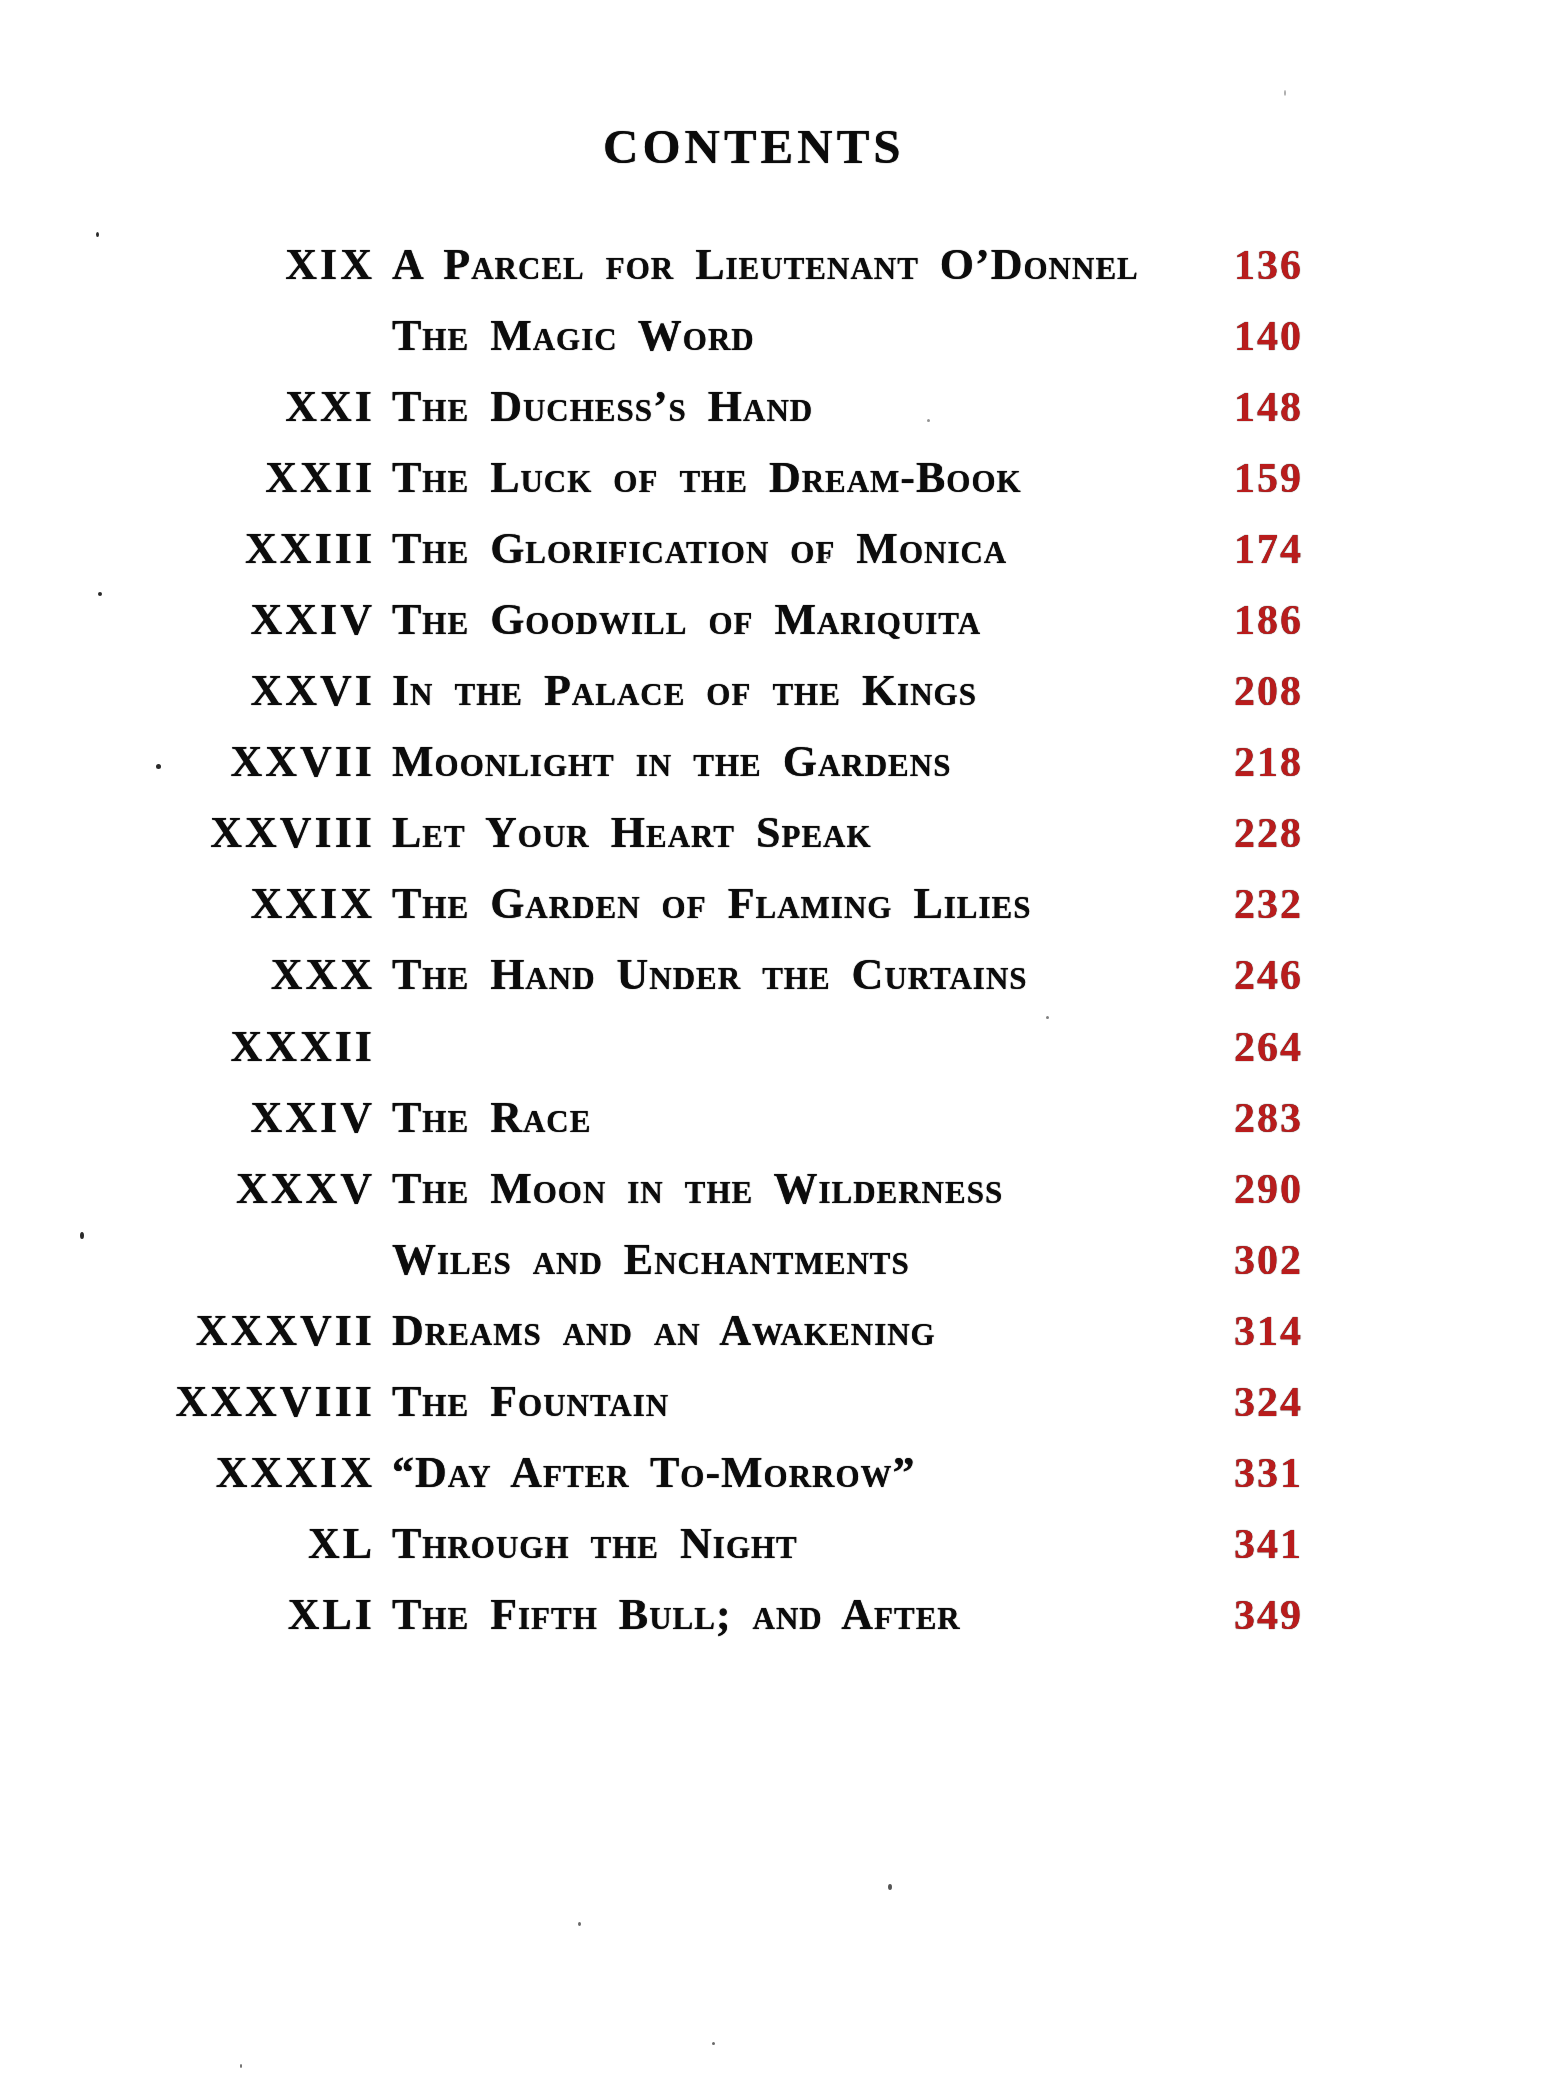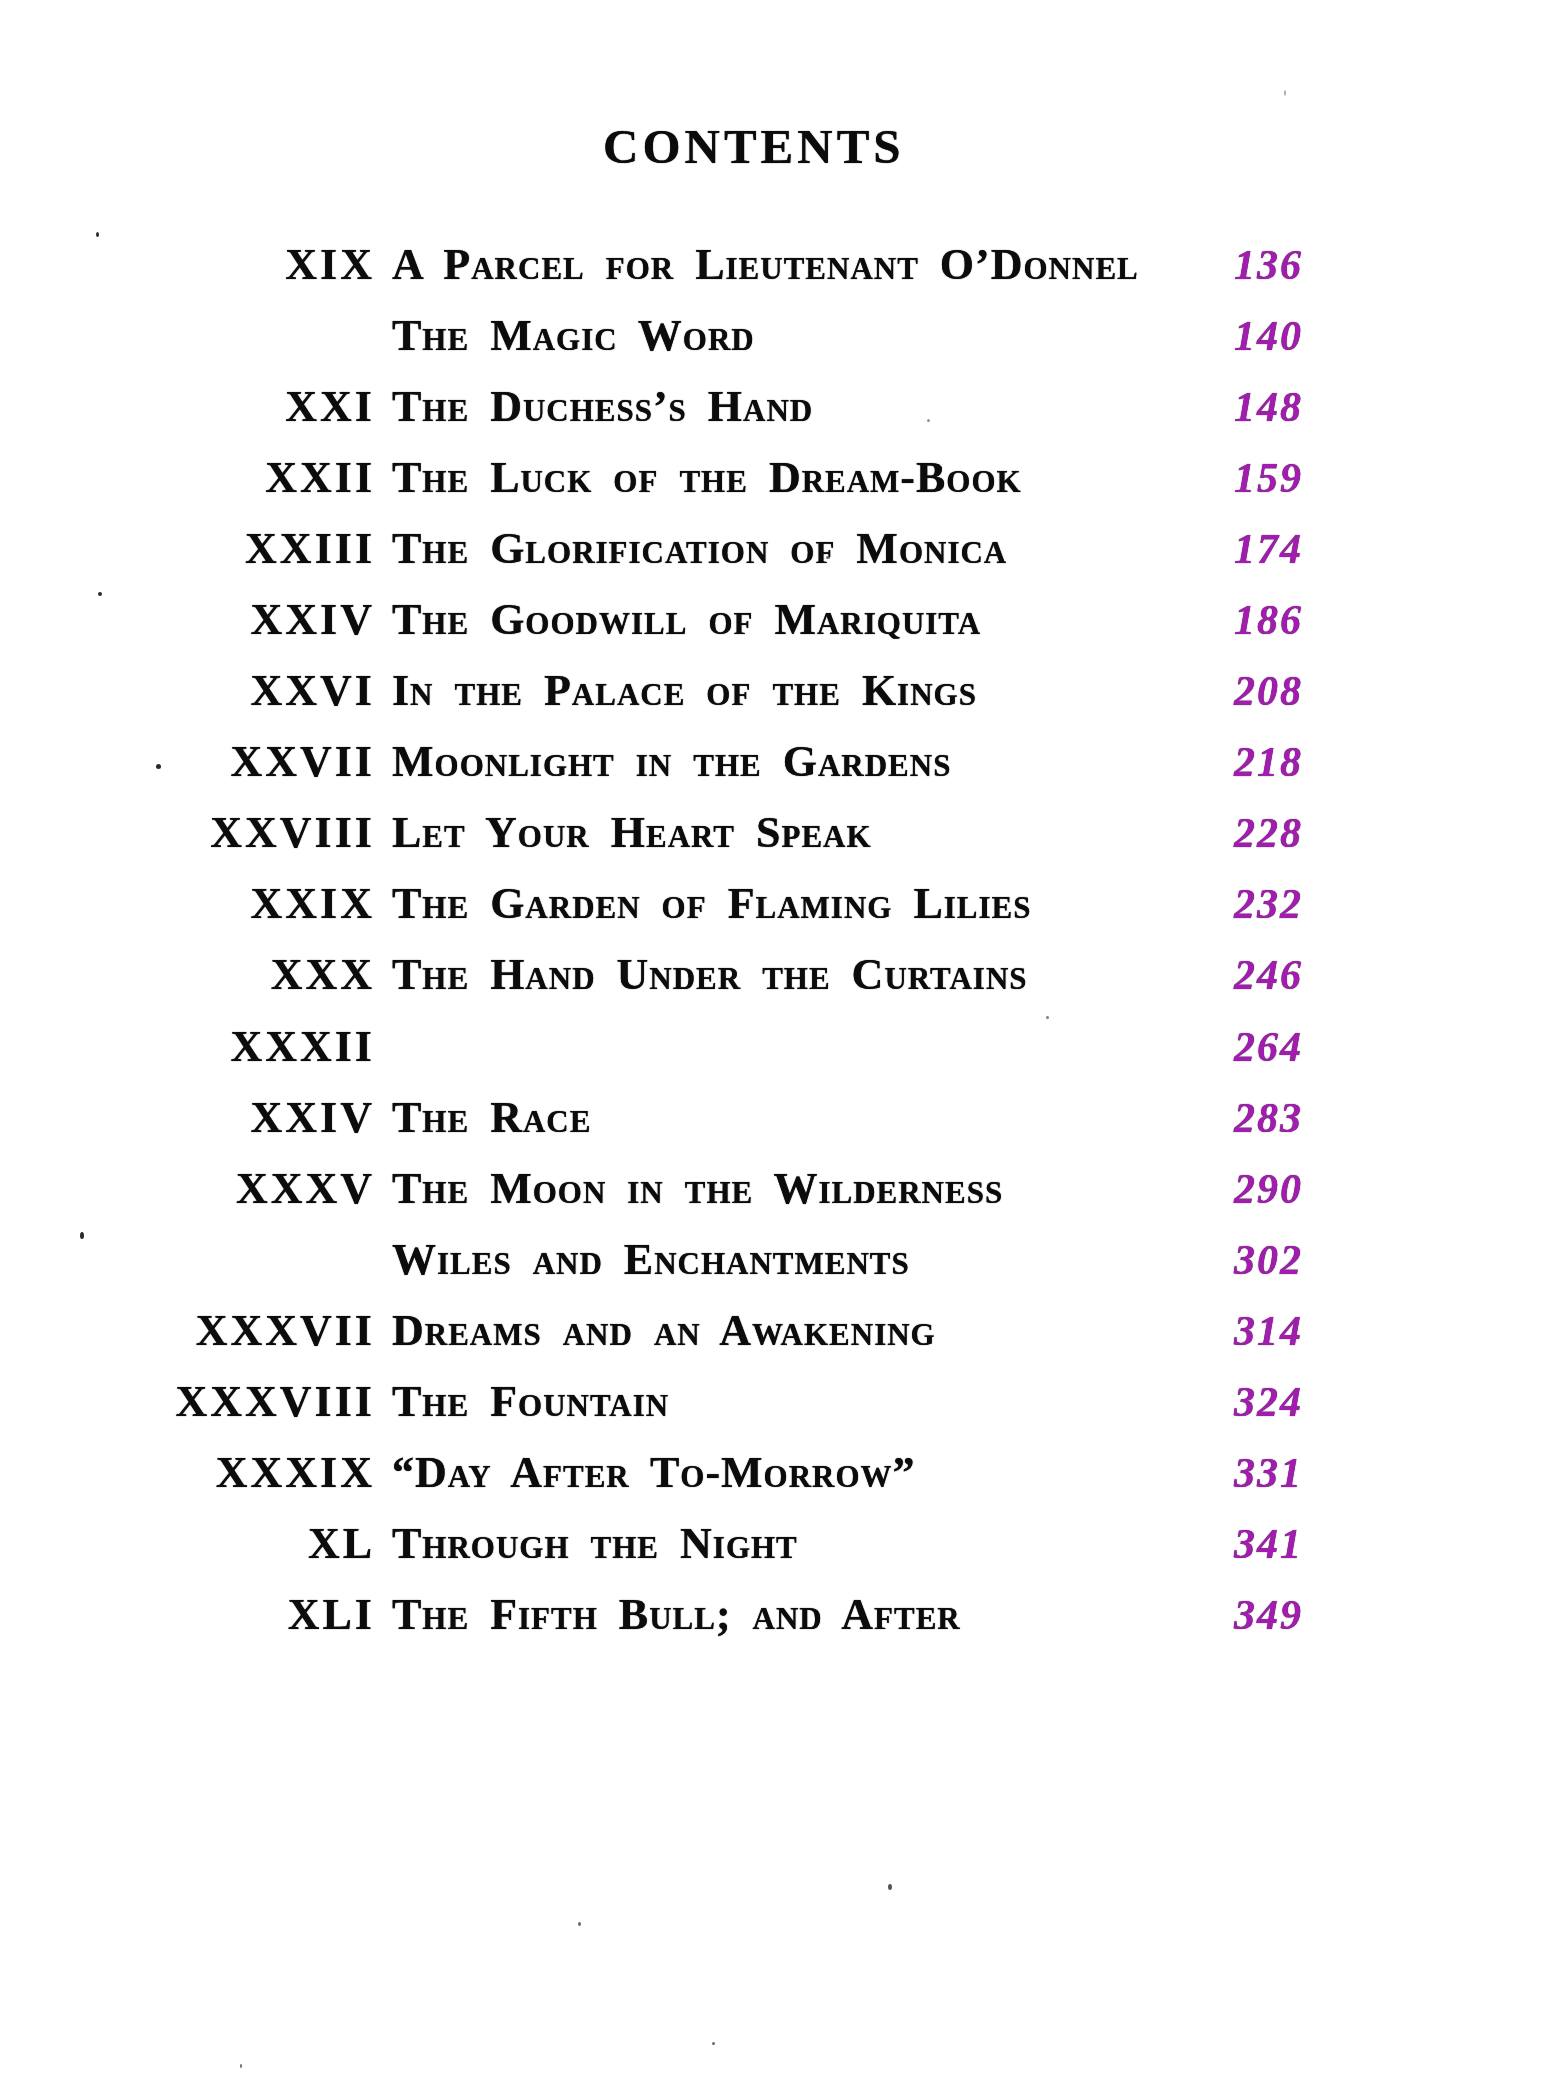--- a/index.html
+++ b/index.html
@@ -73,22 +73,21 @@
     letter-spacing: 1px;
     word-spacing: 9px;
     color: #0c0c0c;
   }
   .pg {
     right: 259px;
     text-align: right;
     font-size: 42px;
     font-weight: bold;
     letter-spacing: 2px;
-    color: #a21caf;
-    font-style: italic;
+    color: #b91c1c;
   }
   
   .speck {
     position: absolute;
     background: #2a2a2a;
     border-radius: 50%;
   }
   .s1 { left: 96px;  top: 232px;  width: 3px; height: 5px; }
   .s2 { left: 826px; top: 556px;  width: 4px; height: 3px; opacity:.7; }
   .s3 { left: 98px;  top: 592px;  width: 4px; height: 4px; }

